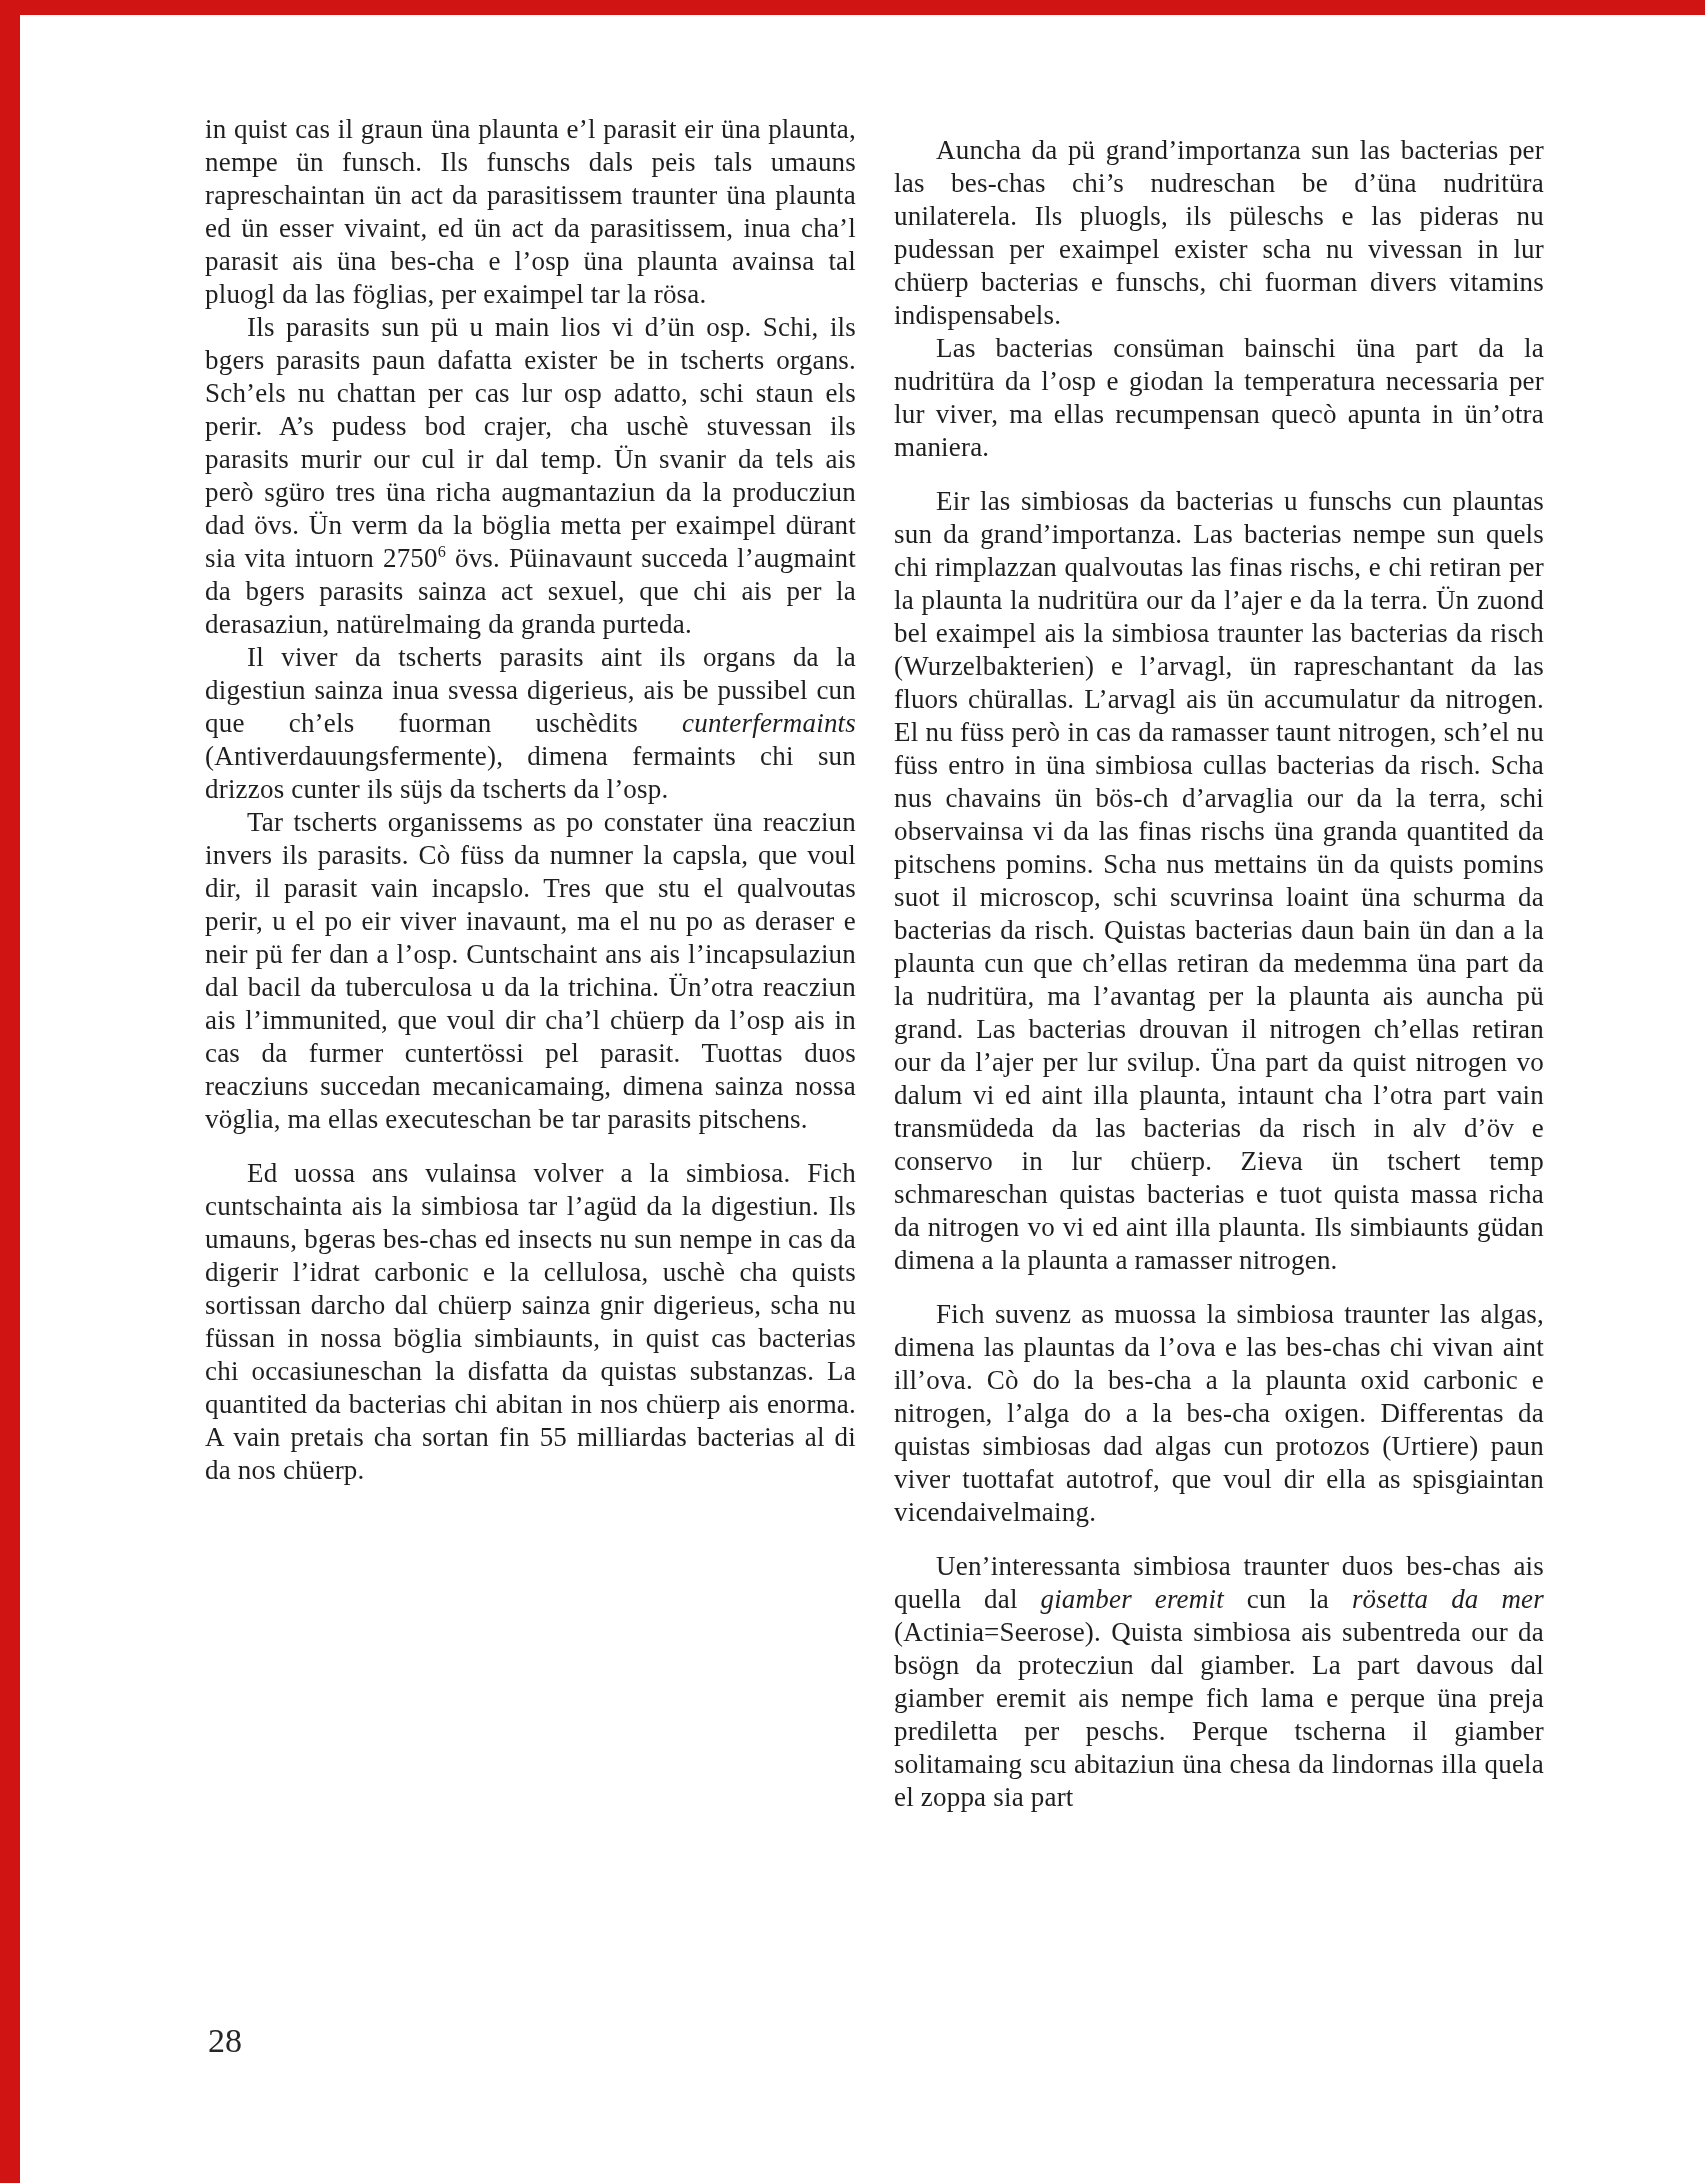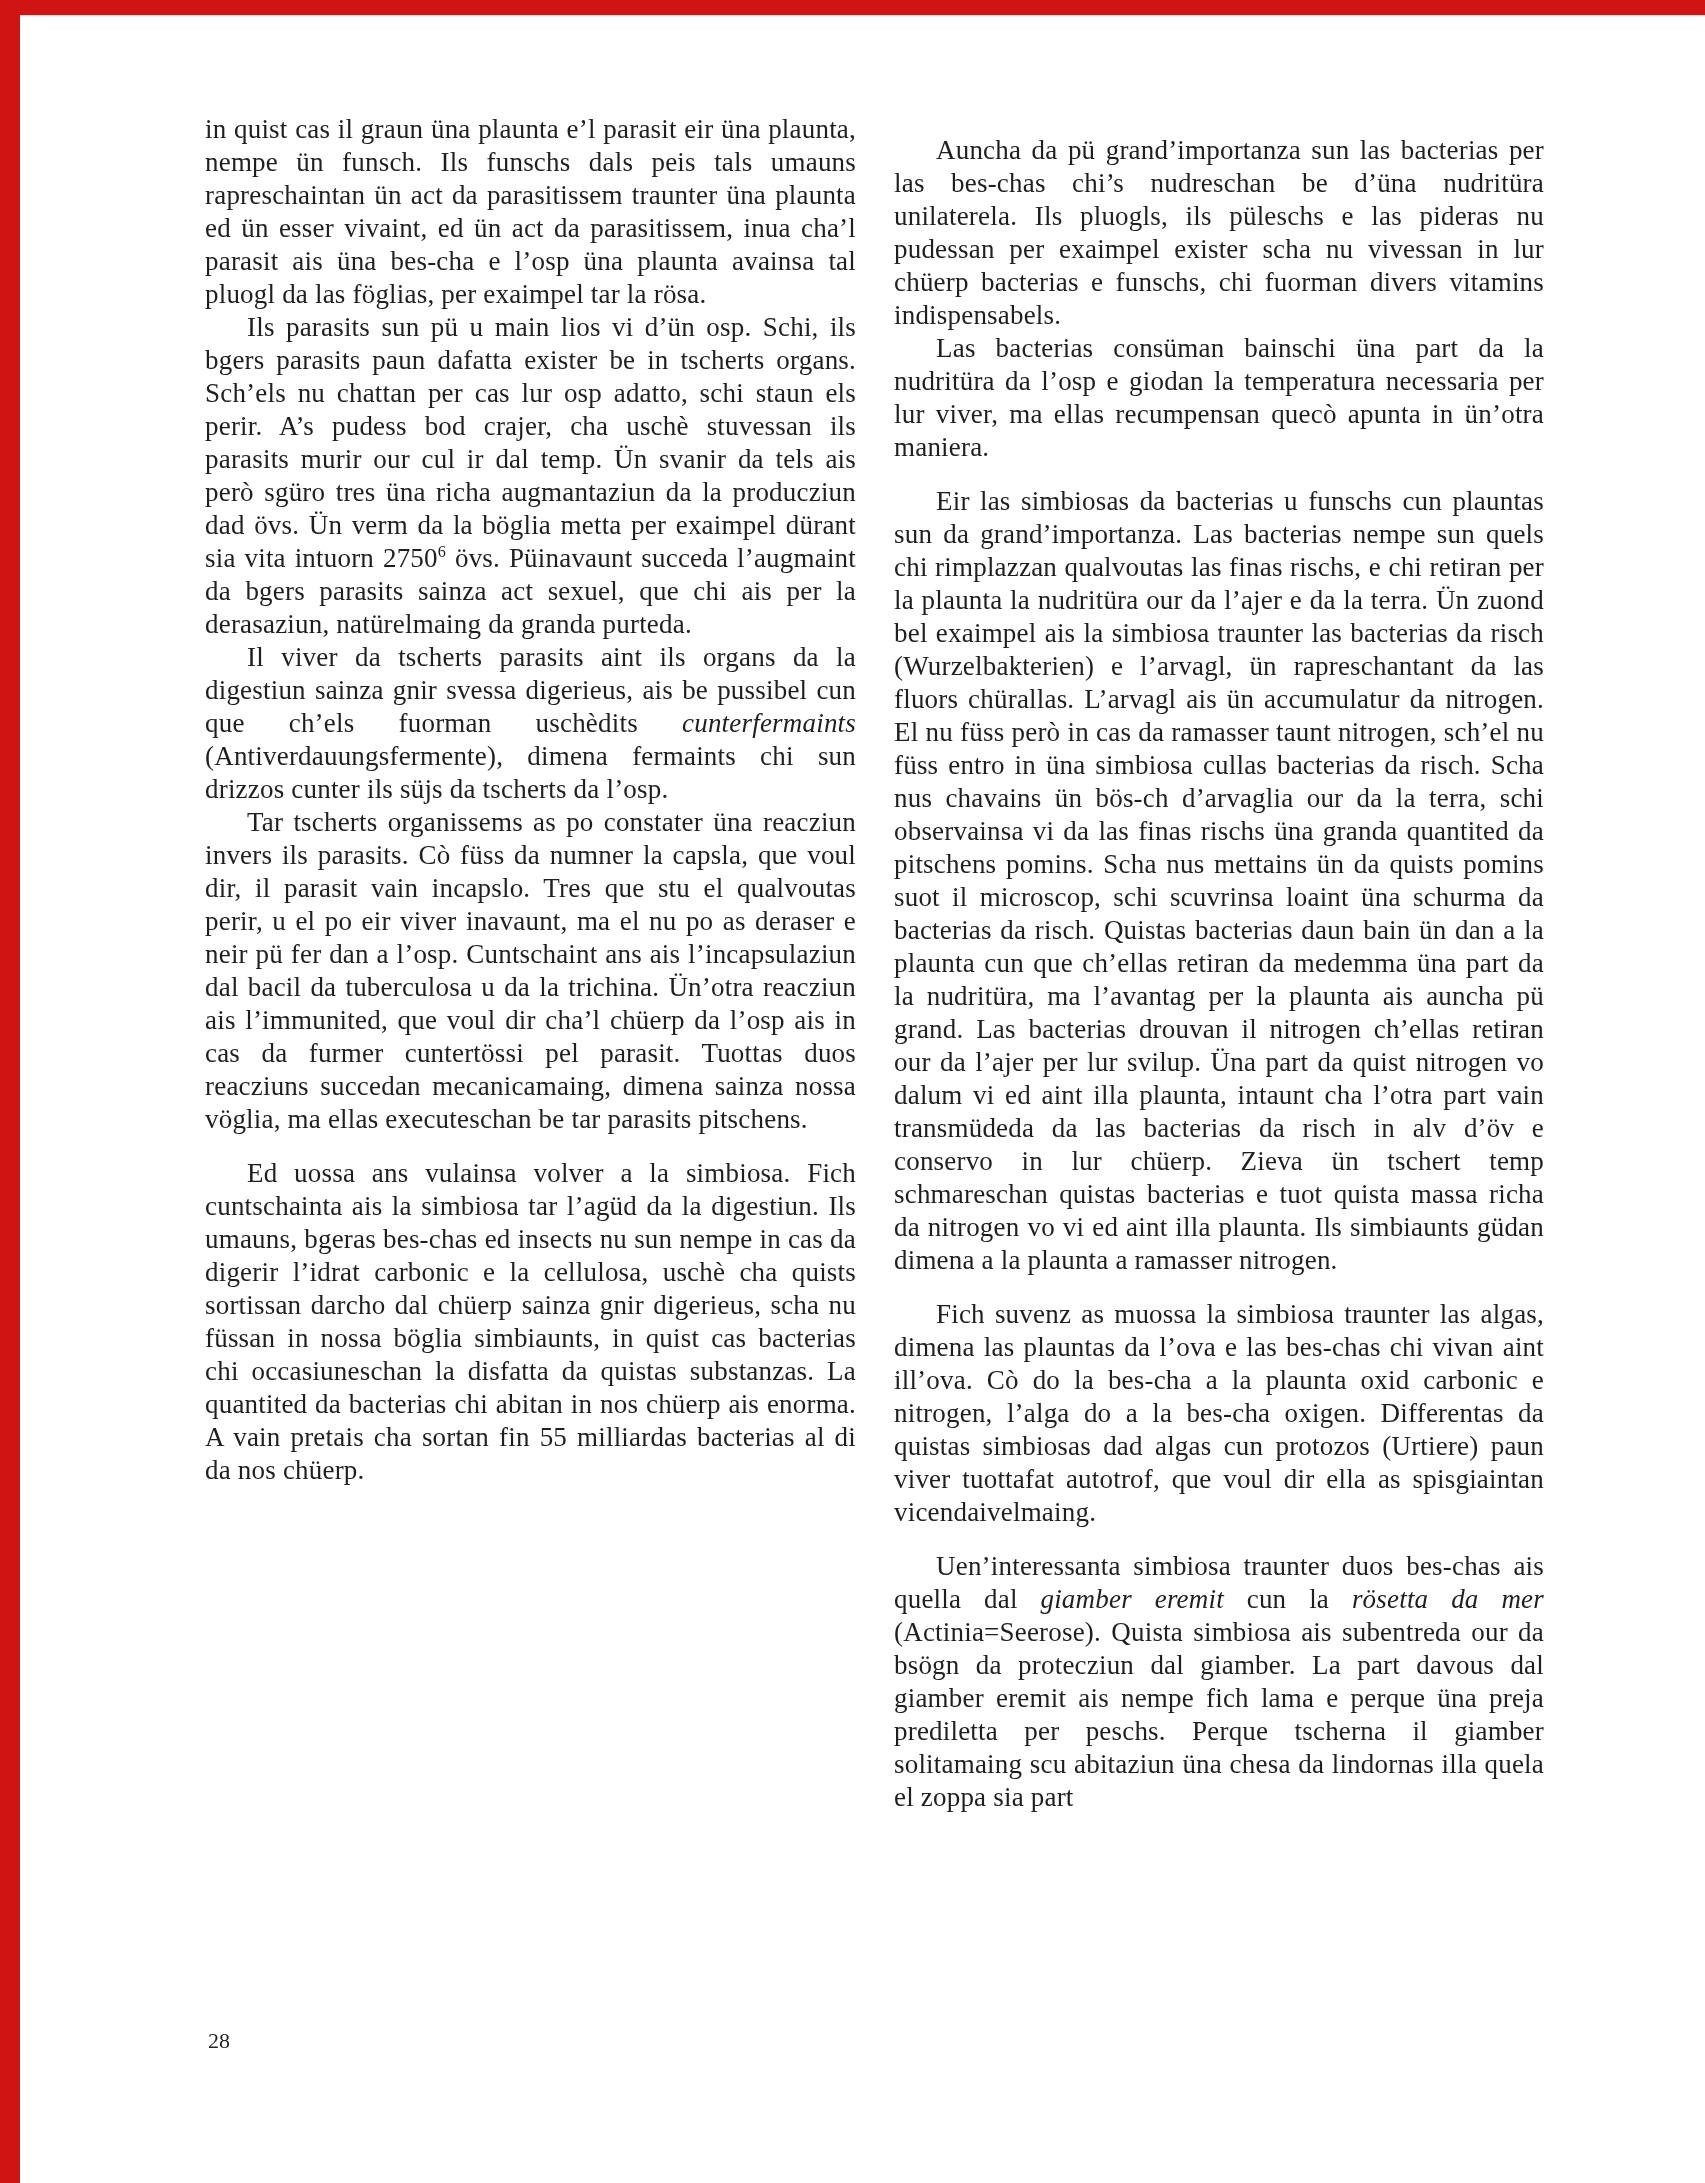--- a/index.html
+++ b/index.html
@@ -41,37 +41,37 @@
     letter-spacing: 0.2px;
     color: #1f1f1f;
   }
   .para.indent { text-indent: 42px; }
   .para.gap    { margin-top: 21px; }
   .para i      { }
   .para sup    { font-size: 60%; line-height: 0; vertical-align: super; }
   .page-number {
     position: absolute;
     left: 208px; top: 2023px;
-    font-size: 22px;
+    font-size: 34px;
     line-height: 36px;
     color: #262626;
   }
 </style>
 </head>
 <body style="background: rgb(255, 255, 255);">
 
 <div class="page">
   <div class="red-left" style="background: rgb(208, 20, 20);"></div>
   <div class="red-top" style="background: rgb(208, 20, 20);"></div>
 
   <div class="text-block">
     <div class="column left">
         <p class="para"><span>in quist cas il graun üna plaunta e’l parasit eir üna plaunta, nempe ün funsch. Ils funschs dals peis tals umauns rapreschaintan ün act da parasitissem traunter üna plaunta ed ün esser vivaint, ed ün act da parasitissem, inua cha’l parasit ais üna bes-cha e l’osp üna plaunta avainsa tal pluogl da las föglias, per exaimpel tar la rösa.</span></p>
         <p class="para indent"><span>Ils parasits sun pü u main lios vi d’ün osp. Schi, ils bgers parasits paun dafatta exister be in tscherts organs. Sch’els nu chattan per cas lur osp adatto, schi staun els perir. A’s pudess bod crajer, cha uschè stuvessan ils parasits murir our cul ir dal temp. Ün svanir da tels ais però sgüro tres üna richa augmantaziun da la producziun dad övs. Ün verm da la böglia metta per exaimpel dürant sia vita intuorn 2750</span><sup>6</sup><span> övs. Püinavaunt succeda l’augmaint da bgers parasits sainza act sexuel, que chi ais per la derasaziun, natürelmaing da granda purteda.</span></p>
-        <p class="para indent"><span>Il viver da tscherts parasits aint ils organs da la digestiun sainza gnir svessa digerieus, ais be pussibel cun que ch’els fuorman uschèdits </span><i>cunterfermaints</i><span> (Antiverdauungsfermente), dimena fermaints chi sun drizzos cunter ils süjs da tscherts da l’osp.</span></p>
+        <p class="para indent"><span>Il viver da tscherts parasits aint ils organs da la digestiun sainza inua svessa digerieus, ais be pussibel cun que ch’els fuorman uschèdits </span><i>cunterfermaints</i><span> (Antiverdauungsfermente), dimena fermaints chi sun drizzos cunter ils süjs da tscherts da l’osp.</span></p>
         <p class="para indent"><span>Tar tscherts organissems as po constater üna reacziun invers ils parasits. Cò füss da numner la capsla, que voul dir, il parasit vain incapslo. Tres que stu el qualvoutas perir, u el po eir viver inavaunt, ma el nu po as deraser e neir pü fer dan a l’osp. Cuntschaint ans ais l’incapsulaziun dal bacil da tuberculosa u da la trichina. Ün’otra reacziun ais l’immunited, que voul dir cha’l chüerp da l’osp ais in cas da furmer cuntertössi pel parasit. Tuottas duos reacziuns succedan mecanicamaing, dimena sainza nossa vöglia, ma ellas executeschan be tar parasits pitschens.</span></p>
         <p class="para indent gap"><span>Ed uossa ans vulainsa volver a la simbiosa. Fich cuntschainta ais la simbiosa tar l’agüd da la digestiun. Ils umauns, bgeras bes-chas ed insects nu sun nempe in cas da digerir l’idrat carbonic e la cellulosa, uschè cha quists sortissan darcho dal chüerp sainza gnir digerieus, scha nu füssan in nossa böglia simbiaunts, in quist cas bacterias chi occasiuneschan la disfatta da quistas substanzas. La quantited da bacterias chi abitan in nos chüerp ais enorma. A vain pretais cha sortan fin 55 milliardas bacterias al di da nos chüerp.</span></p>
       </div>
     <div class="column right">
         <p class="para indent gap"><span>Auncha da pü grand’importanza sun las bacterias per las bes-chas chi’s nudreschan be d’üna nudritüra unilaterela. Ils pluogls, ils püleschs e las pideras nu pudessan per exaimpel exister scha nu vivessan in lur chüerp bacterias e funschs, chi fuorman divers vitamins indispensabels.</span></p>
         <p class="para indent"><span>Las bacterias consüman bainschi üna part da la nudritüra da l’osp e giodan la temperatura necessaria per lur viver, ma ellas recumpensan quecò apunta in ün’otra maniera.</span></p>
         <p class="para indent gap"><span>Eir las simbiosas da bacterias u funschs cun plauntas sun da grand’importanza. Las bacterias nempe sun quels chi rimplazzan qualvoutas las finas rischs, e chi retiran per la plaunta la nudritüra our da l’ajer e da la terra. Ün zuond bel exaimpel ais la simbiosa traunter las bacterias da risch (Wurzelbakterien) e l’arvagl, ün rapreschantant da las fluors chürallas. L’arvagl ais ün accumulatur da nitrogen. El nu füss però in cas da ramasser taunt nitrogen, sch’el nu füss entro in üna simbiosa cullas bacterias da risch. Scha nus chavains ün bös-ch d’arvaglia our da la terra, schi observainsa vi da las finas rischs üna granda quantited da pitschens pomins. Scha nus mettains ün da quists pomins suot il microscop, schi scuvrinsa loaint üna schurma da bacterias da risch. Quistas bacterias daun bain ün dan a la plaunta cun que ch’ellas retiran da medemma üna part da la nudritüra, ma l’avantag per la plaunta ais auncha pü grand. Las bacterias drouvan il nitrogen ch’ellas retiran our da l’ajer per lur svilup. Üna part da quist nitrogen vo dalum vi ed aint illa plaunta, intaunt cha l’otra part vain transmüdeda da las bacterias da risch in alv d’öv e conservo in lur chüerp. Zieva ün tschert temp schmareschan quistas bacterias e tuot quista massa richa da nitrogen vo vi ed aint illa plaunta. Ils simbiaunts güdan dimena a la plaunta a ramasser nitrogen.</span></p>
         <p class="para indent gap"><span>Fich suvenz as muossa la simbiosa traunter las algas, dimena las plauntas da l’ova e las bes-chas chi vivan aint ill’ova. Cò do la bes-cha a la plaunta oxid carbonic e nitrogen, l’alga do a la bes-cha oxigen. Differentas da quistas simbiosas dad algas cun protozos (Urtiere) paun viver tuottafat autotrof, que voul dir ella as spisgiaintan vicendaivelmaing.</span></p>
         <p class="para indent gap"><span>Uen’interessanta simbiosa traunter duos bes-chas ais quella dal </span><i>giamber eremit</i><span> cun la </span><i>rösetta da mer</i><span> (Actinia=Seerose). Quista simbiosa ais subentreda our da bsögn da protecziun dal giamber. La part davous dal giamber eremit ais nempe fich lama e perque üna preja prediletta per peschs. Perque tscherna il giamber solitamaing scu abitaziun üna chesa da lindornas illa quela el zoppa sia part</span></p>
       </div>

